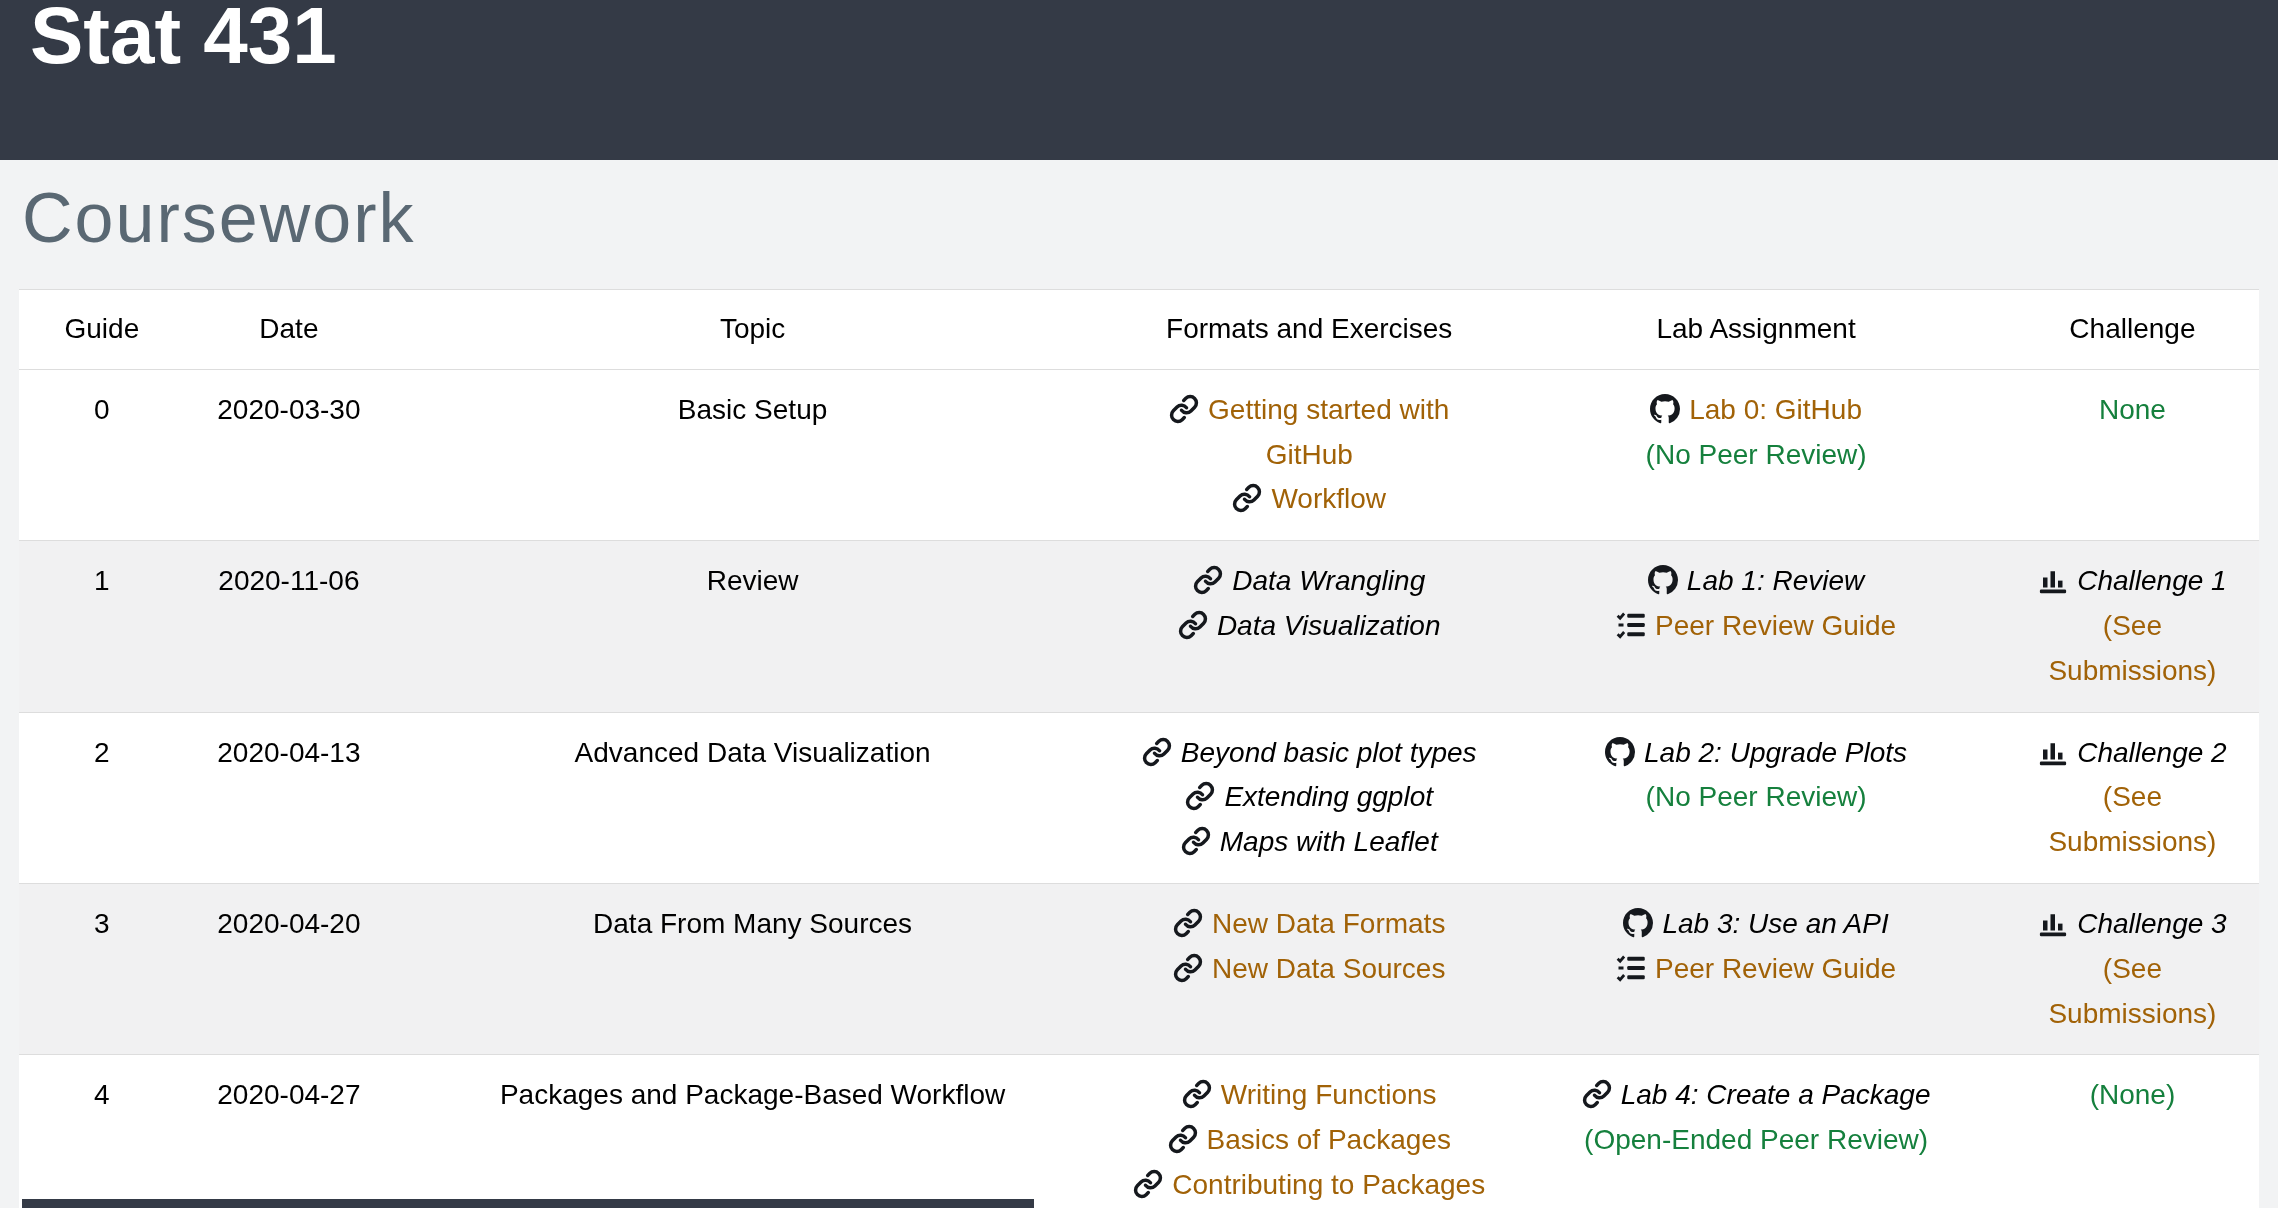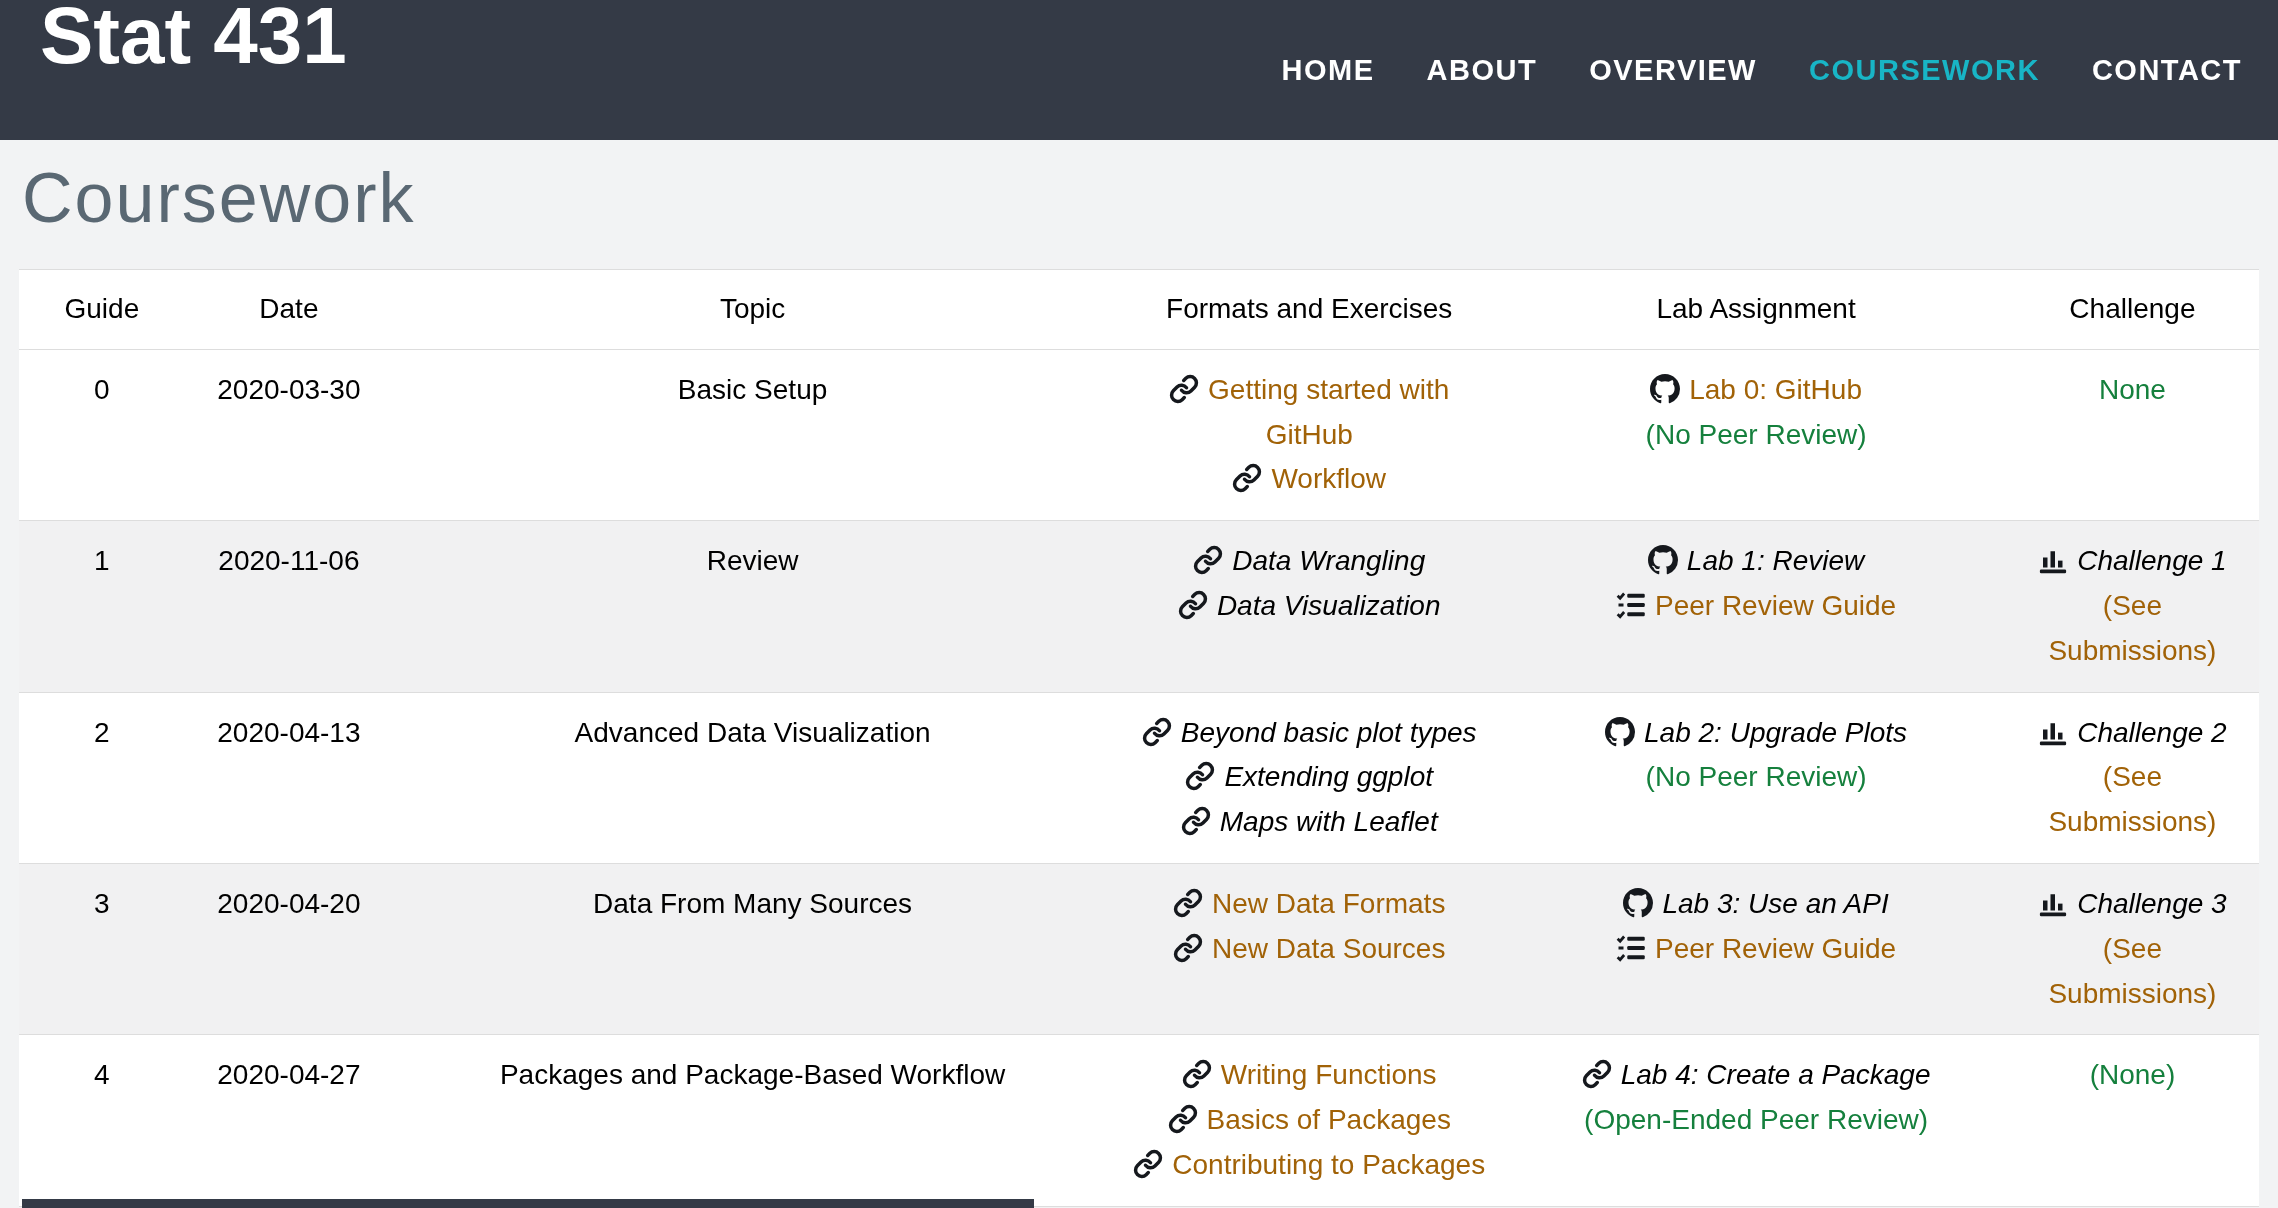--- a/index.html
+++ b/index.html
@@ -10,24 +10,24 @@
     position: relative;
     background: #f2f3f4;
     font-family: "Liberation Sans", sans-serif;
     font-size: 28px;
     color: #000;
   }
 
   
   .navbar {
     background: #343a46;
-    height: 140px;
+    height: 160px;
     display: flex;
     justify-content: space-between;
-    padding: 0 36px 0 40px;
+    padding: 0 36px 0 30px;
   }
   .brand {
     color: #fff;
     font-weight: 700;
     font-size: 80px;
     line-height: 1.05;
     align-self: flex-start;
     margin-top: -6px;
     text-decoration: none;
   }
@@ -110,27 +110,20 @@
     width: 1012px;
     height: 9px;
     background: #343a46;
   }
 </style>
 </head>
 <body>
 
 <header class="navbar">
   <a class="brand" href="#">Stat 431</a>
-  <nav class="nav-menu">
-      <a href="#" class="nav-link">HOME</a>
-      <a href="#" class="nav-link">ABOUT</a>
-      <a href="#" class="nav-link">OVERVIEW</a>
-      <a href="#" class="nav-link active">COURSEWORK</a>
-      <a href="#" class="nav-link">CONTACT</a>
-    </nav>
 </header>
 
 <main>
   <h1 class="page-title">Coursework</h1>
 
   <table class="coursework-table">
     <colgroup>
       <col style="width:7.4%">
       <col style="width:9.3%">
       <col style="width:32.1%">

